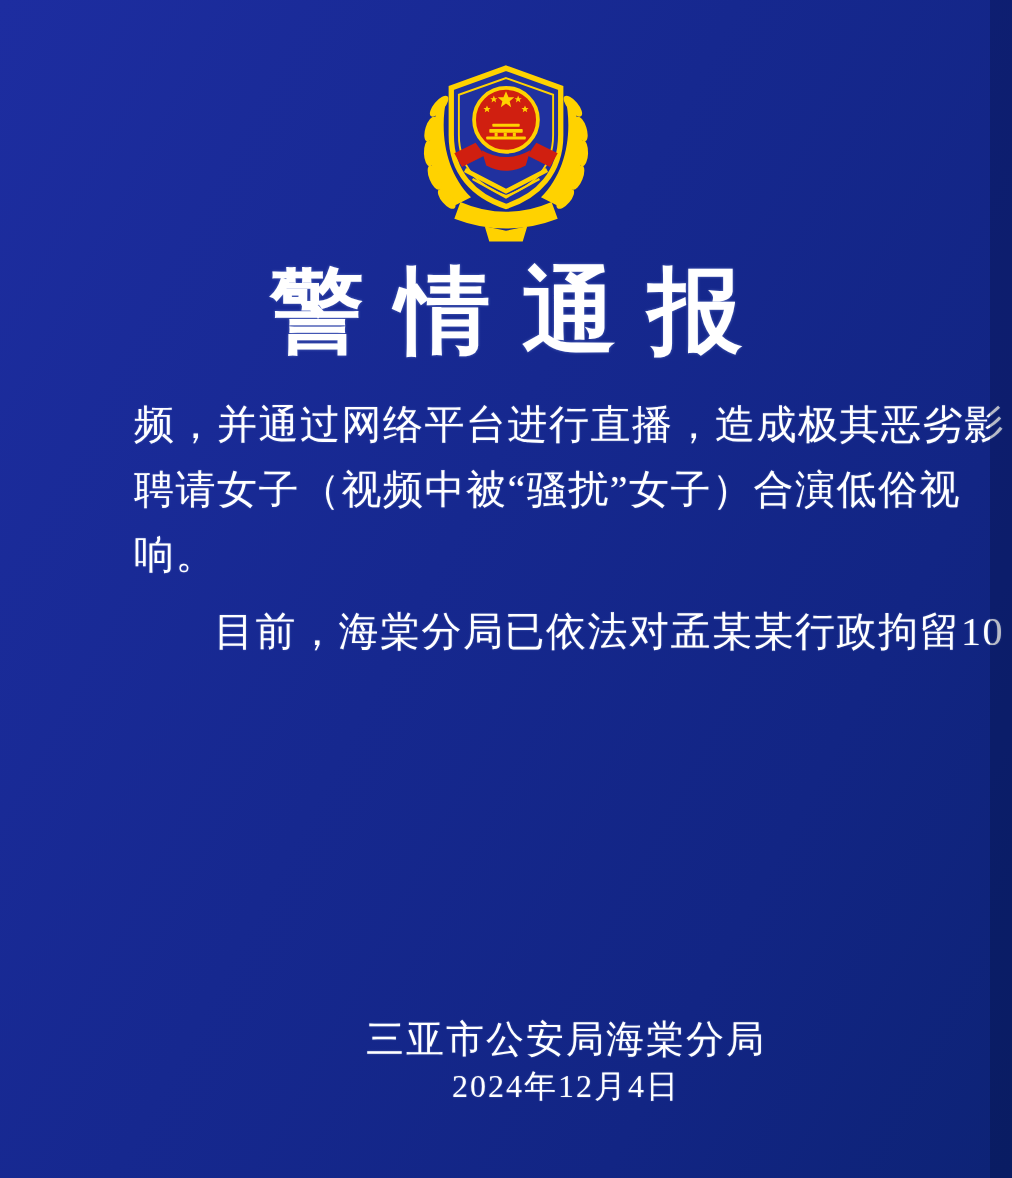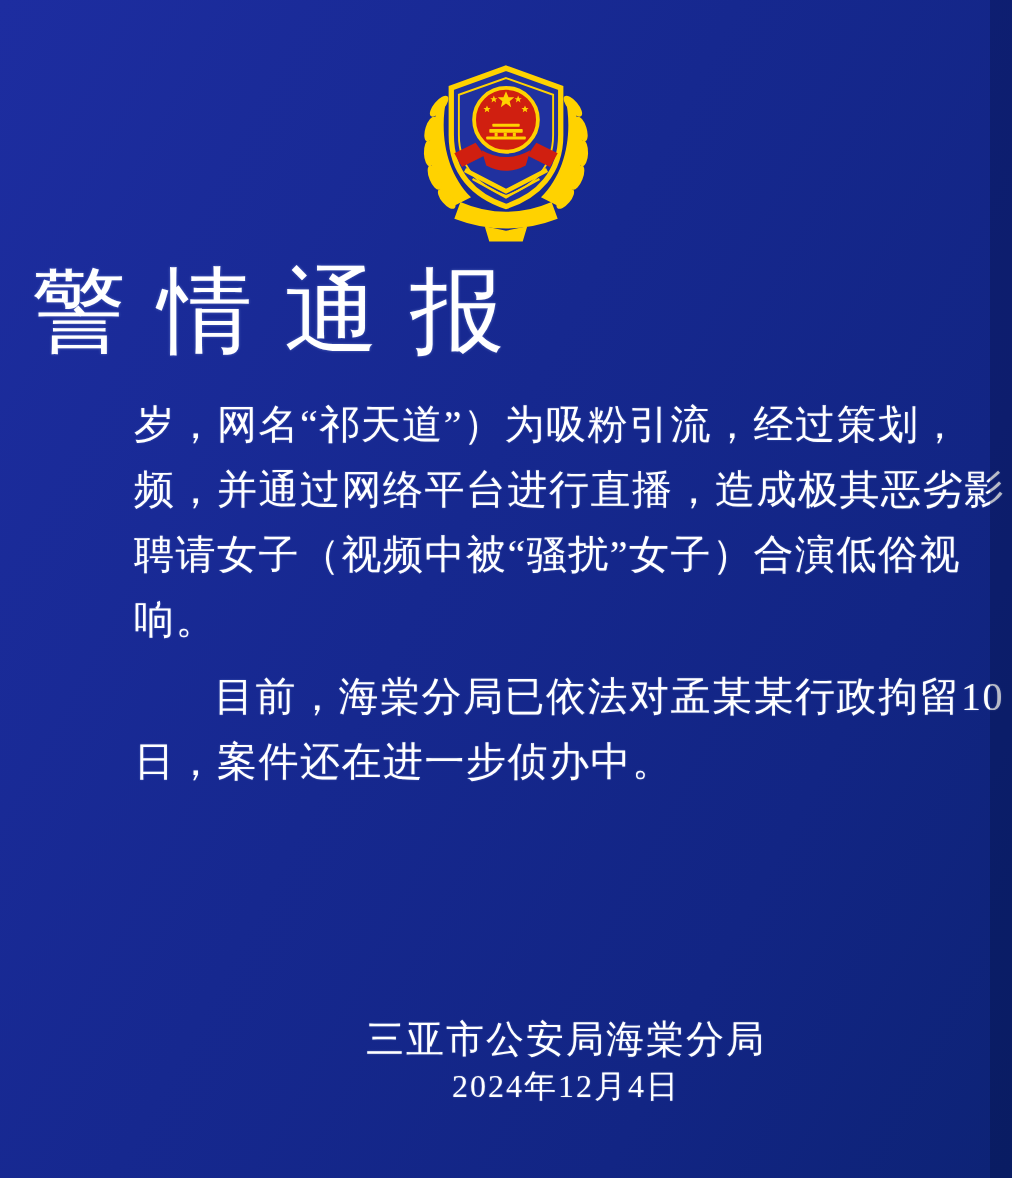--- a/index.html
+++ b/index.html
@@ -14,21 +14,22 @@
   .poster::after{ 
     content:"";position:absolute;top:0;right:0;width:22px;height:100%;
     background:rgba(0,10,50,0.28);pointer-events:none;
   }
   .badge{
     position:absolute;top:56px;left:50%;transform:translateX(-50%);
     width:168px;height:190px;
   }
   .title{
     position:absolute;top:248px;left:0;width:100%;
-    font-size:94px;font-weight:normal;
+    text-align:center;
+    font-size:94px;font-weight:bold;
     letter-spacing:32px;text-indent:32px;
     white-space:nowrap;
     color:#ffffff;
     text-shadow:0 0 3px rgba(170,195,255,.45);
   }
   .body{
     position:absolute;top:392px;left:134px;right:118px;
     font-size:40px;line-height:65px;
     letter-spacing:1.5px;
     text-shadow:0 0 2px rgba(175,200,255,.4);
@@ -93,26 +94,24 @@
       <path d="M78,124 Q110,142 142,124 L136,144 Q110,158 84,144 Z" fill="#d01f10"></path>
 
       <path d="M56,150 L110,178 L164,150" fill="none" stroke="#ffd200" stroke-width="6"></path>
       <path d="M66,162 L110,186 L154,162" fill="none" stroke="#ffd200" stroke-width="3"></path>
     </svg>
   </div>
 
   <div class="title">警情通报</div>
 
   <div class="body">
-    <div class="line">岁，网名“祁天道”）为吸粉引流，经过策划，</div>
     <div class="line">频，并通过网络平台进行直播，造成极其恶劣影</div>
     <div class="line">聘请女子（视频中被“骚扰”女子）合演低俗视</div>
     <div class="line">响。</div>
     <div class="line indent para-gap">目前，海棠分局已依法对孟某某行政拘留10</div>
-    <div class="line">日，案件还在进一步侦办中。</div>
   </div>
 
   <div class="footer">
     <div class="agency">三亚市公安局海棠分局</div>
     <div class="date">2024年12月4日</div>
   </div>
 
 </div>
 
 </body></html>

